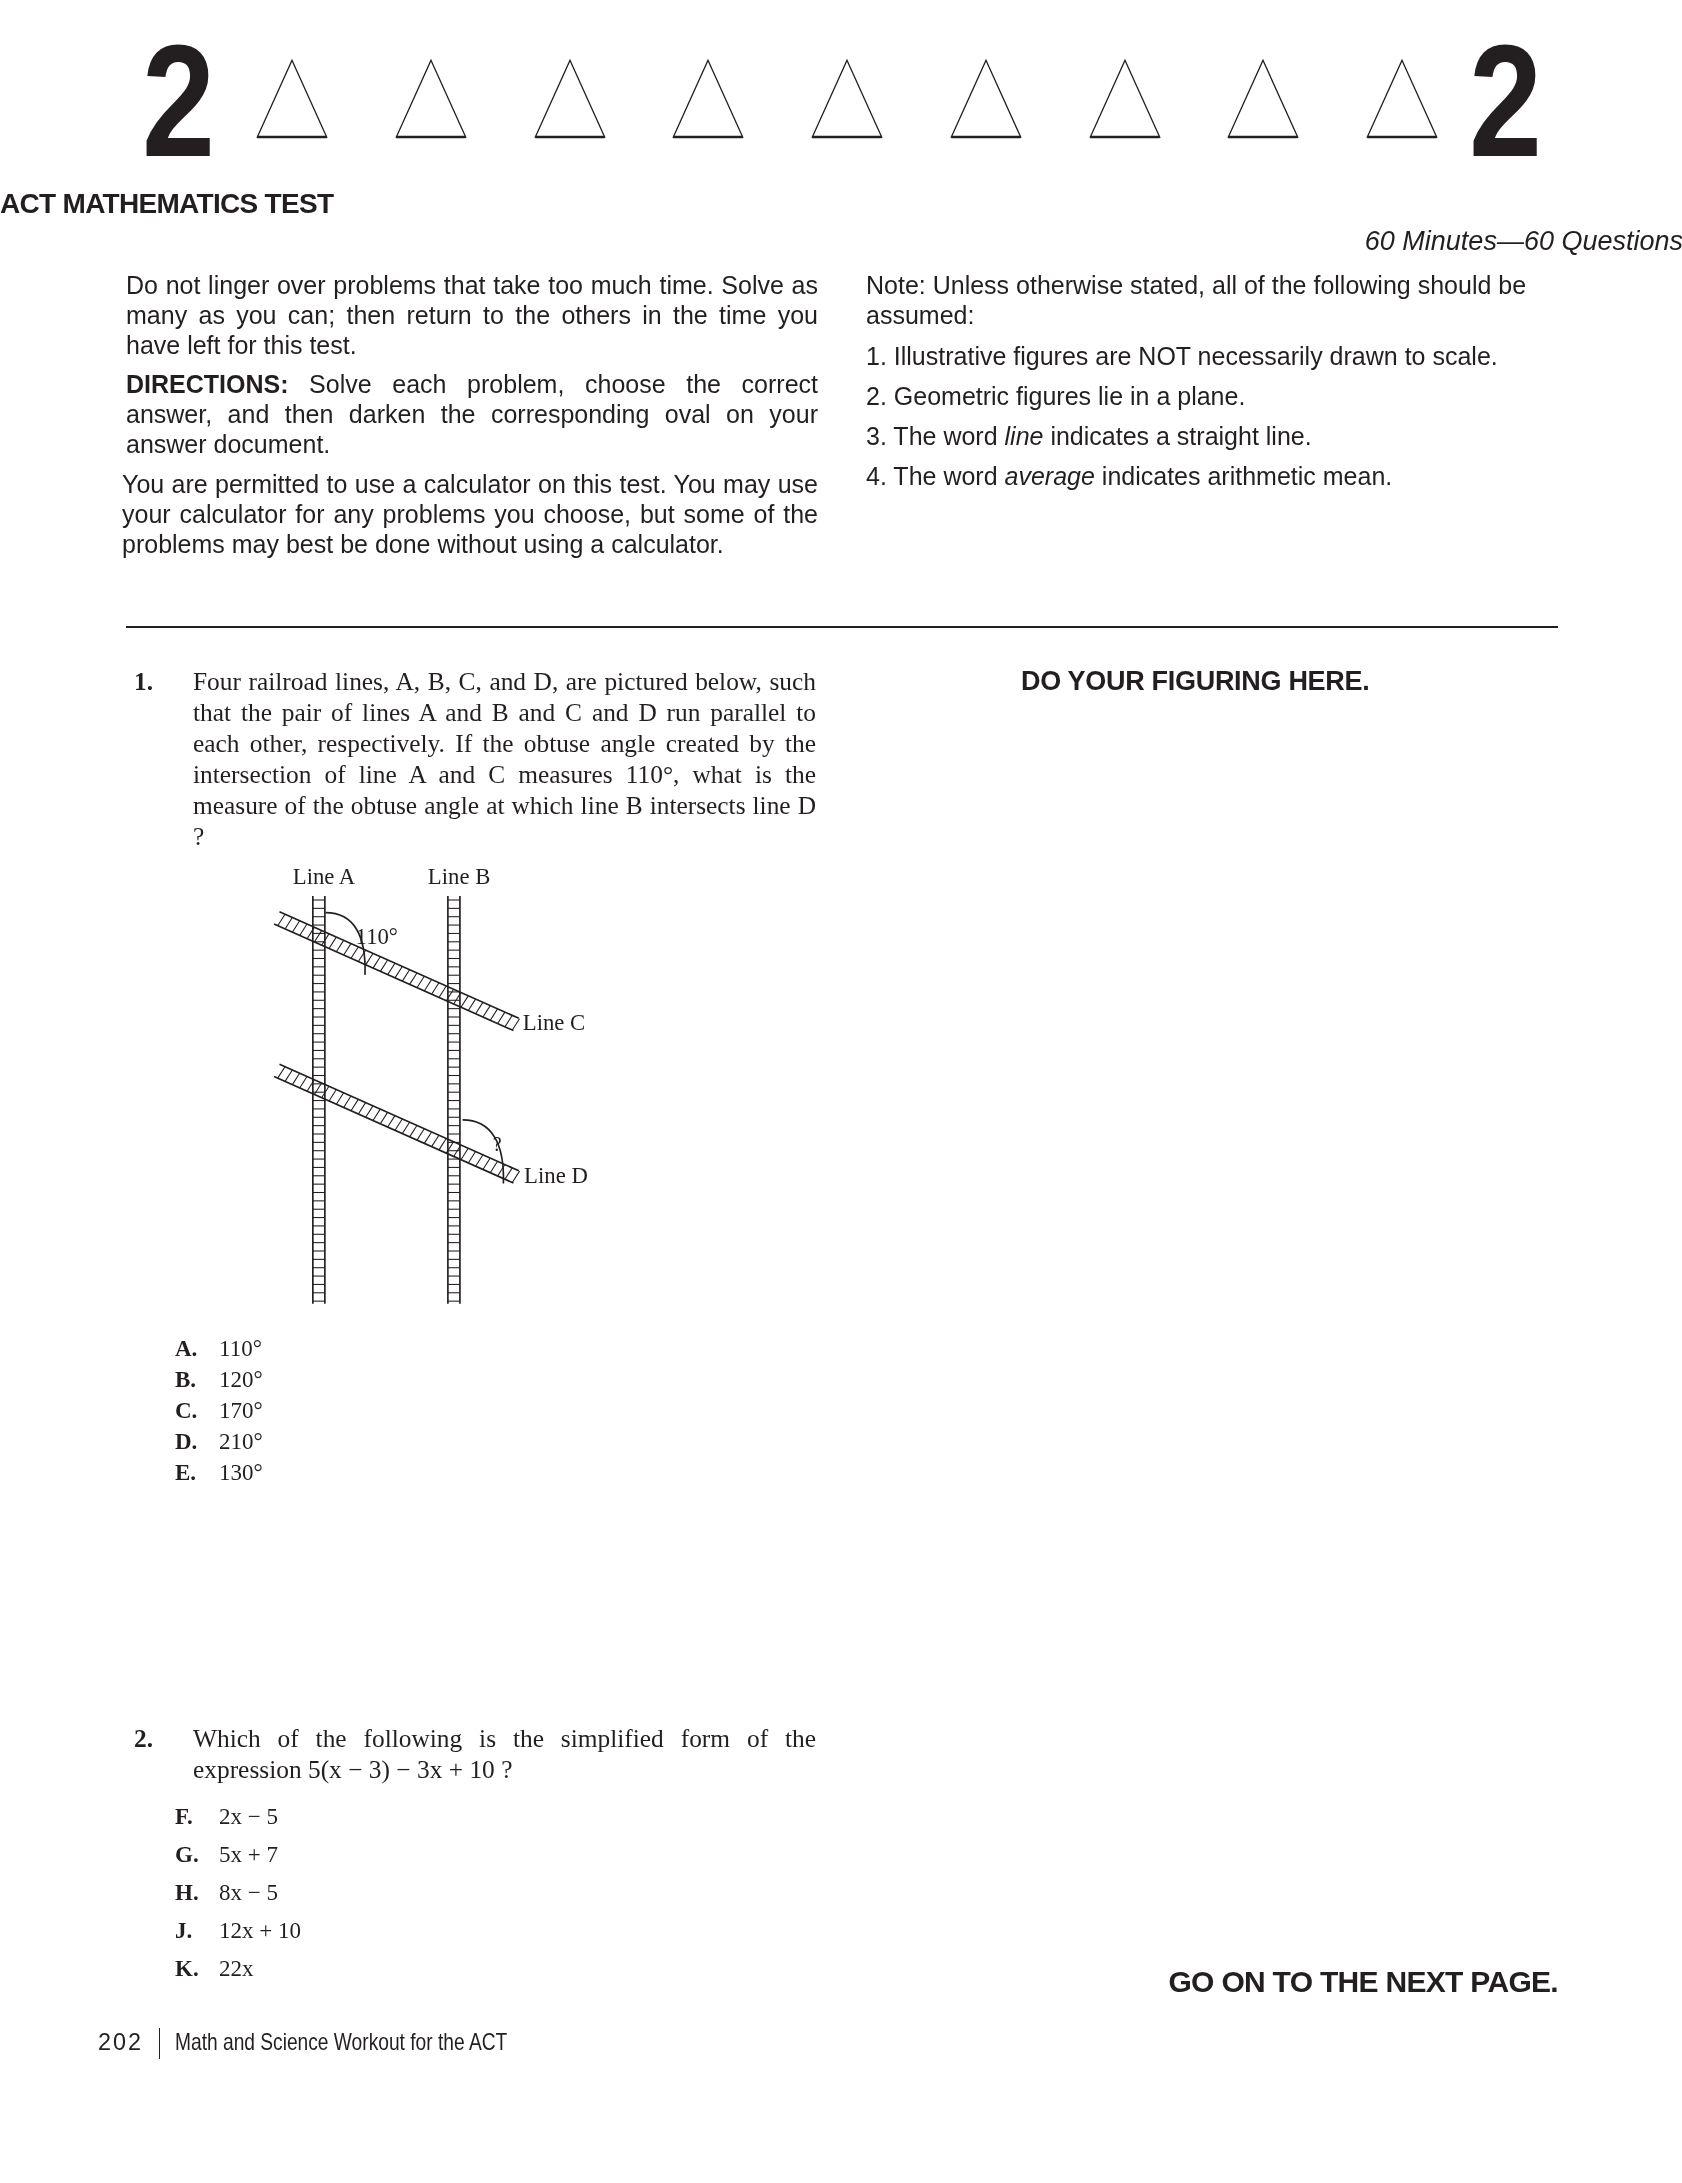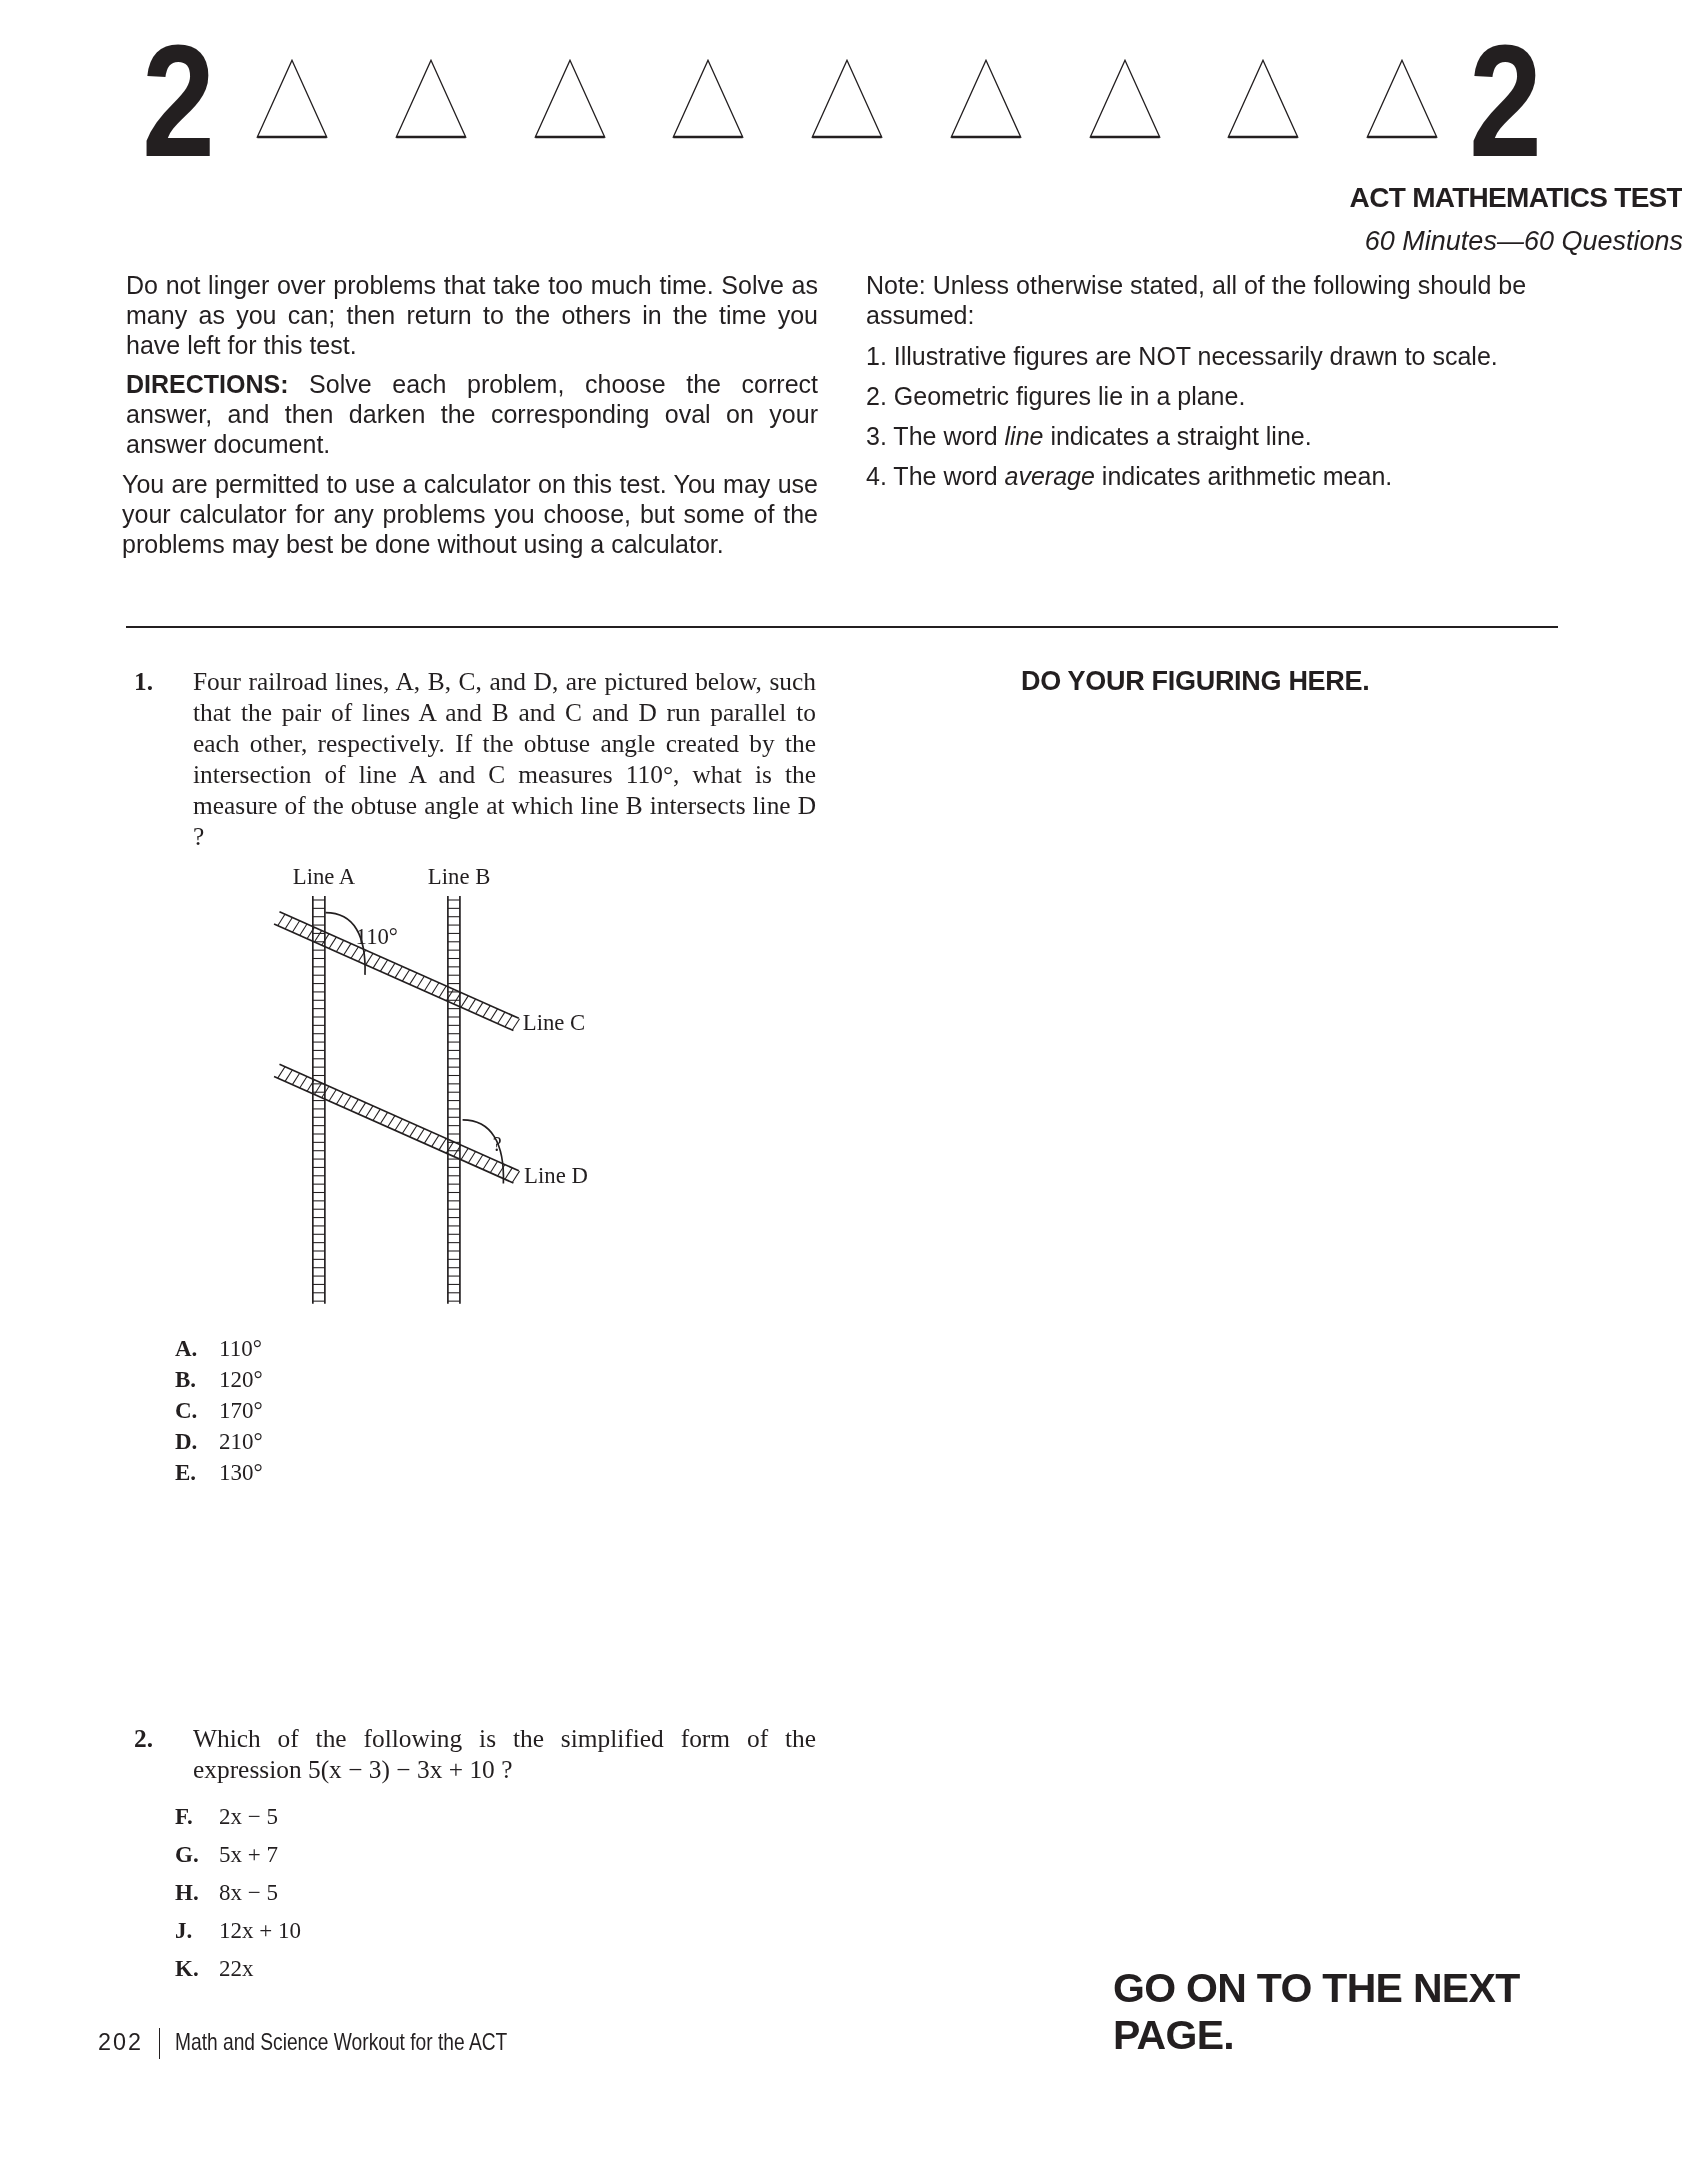--- a/index.html
+++ b/index.html
@@ -7,21 +7,21 @@
   .sans { font-family: "Liberation Sans", "DejaVu Sans", sans-serif; }
   .serif { font-family: "Liberation Serif", "DejaVu Serif", serif; }
 
   
   .big-two { position: absolute; top: 21.4px; font-family: "Liberation Sans", sans-serif; font-weight: bold; font-size: 160px; line-height: 1; color: #231f20; transform: scaleX(0.82); transform-origin: left top; letter-spacing: -2.7px; }
   .big-two.left { left: 142px; }
   .big-two.right { left: 1469px; }
   .tri-row { position: absolute; top: 59px; left: 254px; width: 1203px; height: 82px; }
   .tri { position: absolute; top: 0; width: 74px; height: 80px; }
 
-  .title { position: absolute; top: 182px; left: 0; width: 1683px; text-align: right; font-weight: bold; font-size: 28px; letter-spacing: -0.7px; }
+  .title { position: absolute; top: 188px; left: 0; width: 1683px; text-align: left; font-weight: bold; font-size: 28px; letter-spacing: -0.7px; }
   .subtitle { position: absolute; top: 226px; left: 0; width: 1683px; text-align: right; font-style: italic; font-size: 27px; }
 
   .dir-col { position: absolute; top: 270px; left: 126px; width: 692px; font-size: 25px; line-height: 30px; }
   .dir-col p { margin: 0 0 9.4px 0; text-align: justify; }
   .dir-col p.p3 { margin-left: -4px; }
   .note-col { position: absolute; top: 270px; left: 866px; width: 693px; font-size: 25px; line-height: 30px; }
   .note-col p { margin: 0 0 10.7px 0; }
   .note-col .item { margin: 0 0 10px 0; }
 
   .divider { position: absolute; top: 626px; left: 126px; width: 1432px; height: 2px; background: #231f20; }
@@ -37,21 +37,21 @@
   .figure { position: absolute; left: 254px; top: 849px; width: 468px; height: 455px; }
 
   .choices { position: absolute; left: 175px; font-size: 23px; }
   .choices .row { position: relative; height: 31px; line-height: 31px; }
   .choices .lbl { display: inline-block; width: 44px; font-weight: bold; }
   .choices1 { top: 1333px; }
   .choices2 { top: 1798px; }
   .choices2 .row { height: 38px; line-height: 38px; }
 
   .figuring { position: absolute; top: 666px; left: 1021px; font-weight: bold; font-size: 27px; letter-spacing: -0.3px; }
-  .next-page { position: absolute; top: 1965px; left: 1113px; width: 445px; text-align: left; font-weight: bold; font-size: 41px; letter-spacing: -0.7px; }
+  .next-page { position: absolute; top: 1965px; left: 1113px; width: 445px; text-align: right; font-weight: bold; font-size: 30px; letter-spacing: -0.7px; }
 
   .footer { position: absolute; top: 2026px; left: 98px; font-size: 23.4px; height: 33px; line-height: 33px; }
   .footer .pg { font-weight: normal; letter-spacing: 2px; }
   .footer .bar { display: inline-block; width: 1.3px; height: 31px; background: #231f20; vertical-align: middle; margin: 0 14.7px 0 16px; }
   .footer .book { font-stretch: condensed; transform: scaleX(0.82); display: inline-block; transform-origin: left center; }
 </style>
 </head>
 <body>
 
 <div class="big-two left">2</div>

